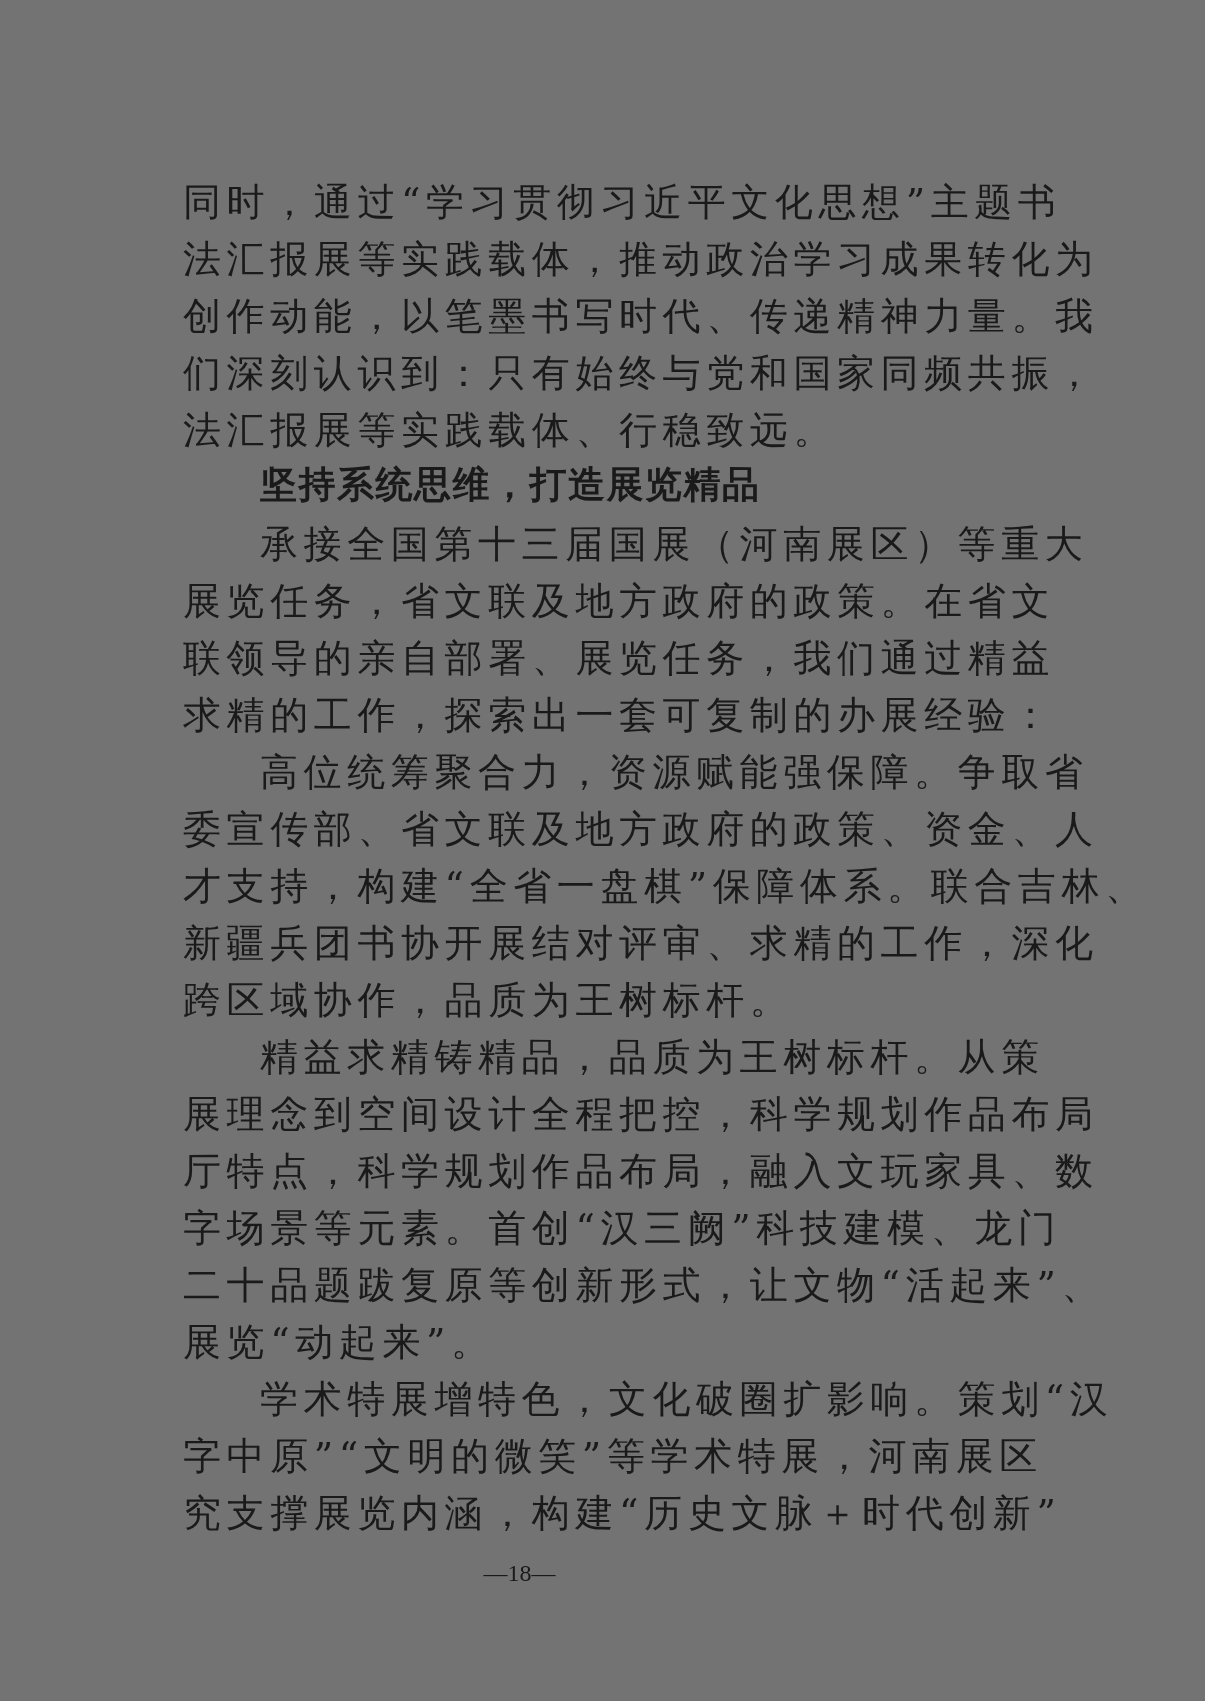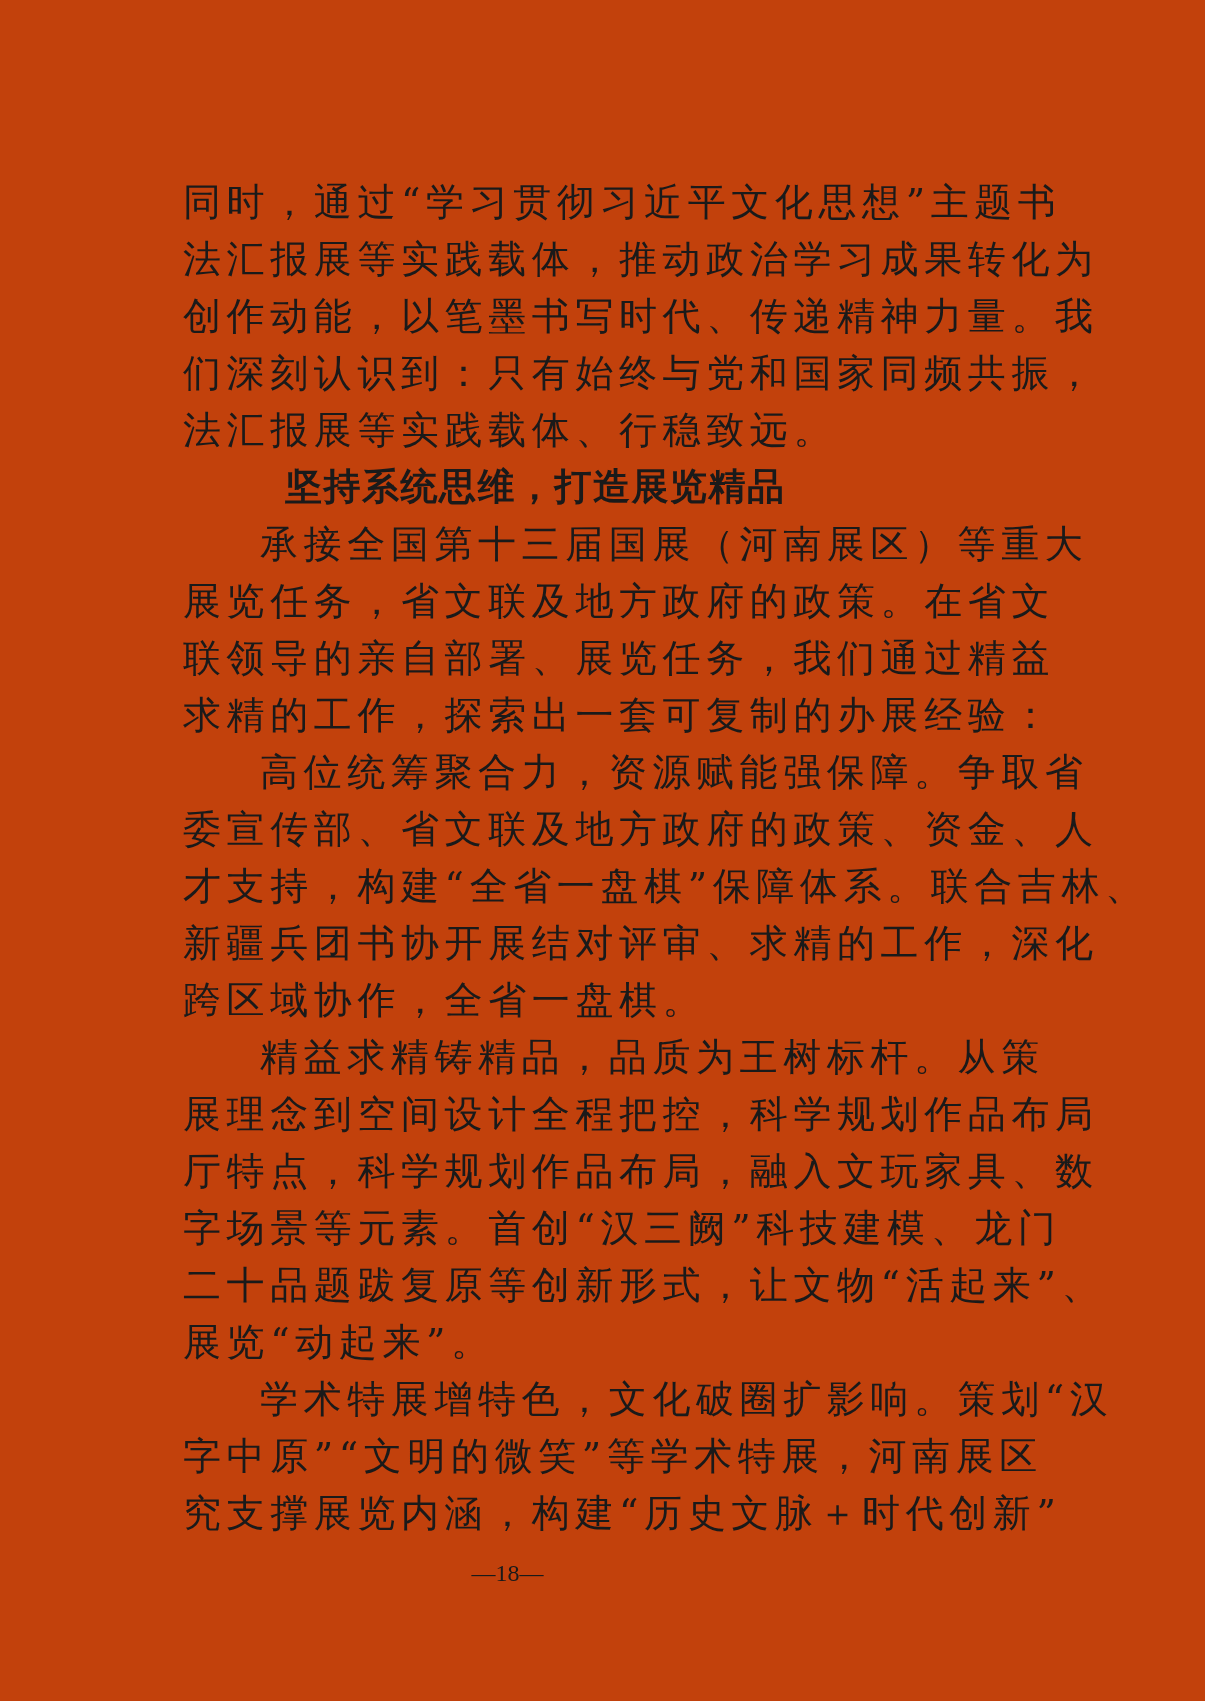--- a/index.html
+++ b/index.html
@@ -13,48 +13,47 @@
       position: relative;
       overflow: hidden;
       font-family: "DejaVu Serif", "Liberation Serif", serif;
       color: #1a1a1a;
     }
     .page {
       position: absolute;
       left: 0; top: 0;
       width: 1205px;
       height: 1701px;
-      background: #c2410c;
+      background: #737373;
     }
     .text-block {
       position: absolute;
       left: 183px;
       top: 172px;
       width: 850px;
     }
     .line {
       position: absolute;
       left: 0;
       height: 60px;
       font-size: 38px;
       line-height: 60px;
       white-space: nowrap;
       letter-spacing: 5.6px;
     }
     .line.indent { left: 77px; }
     .line.heading {
-      font-family: Liberation Serif, serif;
+      font-family: Liberation Mono, monospace;
       font-weight: bold;
       letter-spacing: 1.5px;
       font-size: 37px;
-      margin-left: 25px;
     }
     .page-number {
       position: absolute;
-      left: 0;
+      left: 12px;
       width: 1015px;
       top: 1560px;
       text-align: center;
       font-size: 24px;
       font-family: "Liberation Serif", serif;
       color: #1a1a1a;
     }
   </style>
 </head>
 <body>
@@ -68,21 +67,21 @@
     <div class="line" style="top:228px">法汇报展等实践载体、行稳致远。</div>
     <div class="line indent heading" style="top:285px">坚持系统思维，打造展览精品</div>
     <div class="line indent" style="top:342px">承接全国第十三届国展（河南展区）等重大</div>
     <div class="line" style="top:399px">展览任务，省文联及地方政府的政策。在省文</div>
     <div class="line" style="top:456px">联领导的亲自部署、展览任务，我们通过精益</div>
     <div class="line" style="top:513px">求精的工作，探索出一套可复制的办展经验：</div>
     <div class="line indent" style="top:570px">高位统筹聚合力，资源赋能强保障。争取省</div>
     <div class="line" style="top:627px">委宣传部、省文联及地方政府的政策、资金、人</div>
     <div class="line" style="top:684px">才支持，构建“全省一盘棋”保障体系。联合吉林、</div>
     <div class="line" style="top:741px">新疆兵团书协开展结对评审、求精的工作，深化</div>
-    <div class="line" style="top:798px">跨区域协作，全省一盘棋。</div>
+    <div class="line" style="top:798px">跨区域协作，品质为王树标杆。</div>
     <div class="line indent" style="top:855px">精益求精铸精品，品质为王树标杆。从策</div>
     <div class="line" style="top:912px">展理念到空间设计全程把控，科学规划作品布局</div>
     <div class="line" style="top:969px">厅特点，科学规划作品布局，融入文玩家具、数</div>
     <div class="line" style="top:1026px">字场景等元素。首创“汉三阙”科技建模、龙门</div>
     <div class="line" style="top:1083px">二十品题跋复原等创新形式，让文物“活起来”、</div>
     <div class="line" style="top:1140px">展览“动起来”。</div>
     <div class="line indent" style="top:1197px">学术特展增特色，文化破圈扩影响。策划“汉</div>
     <div class="line" style="top:1254px">字中原”“文明的微笑”等学术特展，河南展区</div>
     <div class="line" style="top:1311px">究支撑展览内涵，构建“历史文脉＋时代创新”</div>
   </div>

